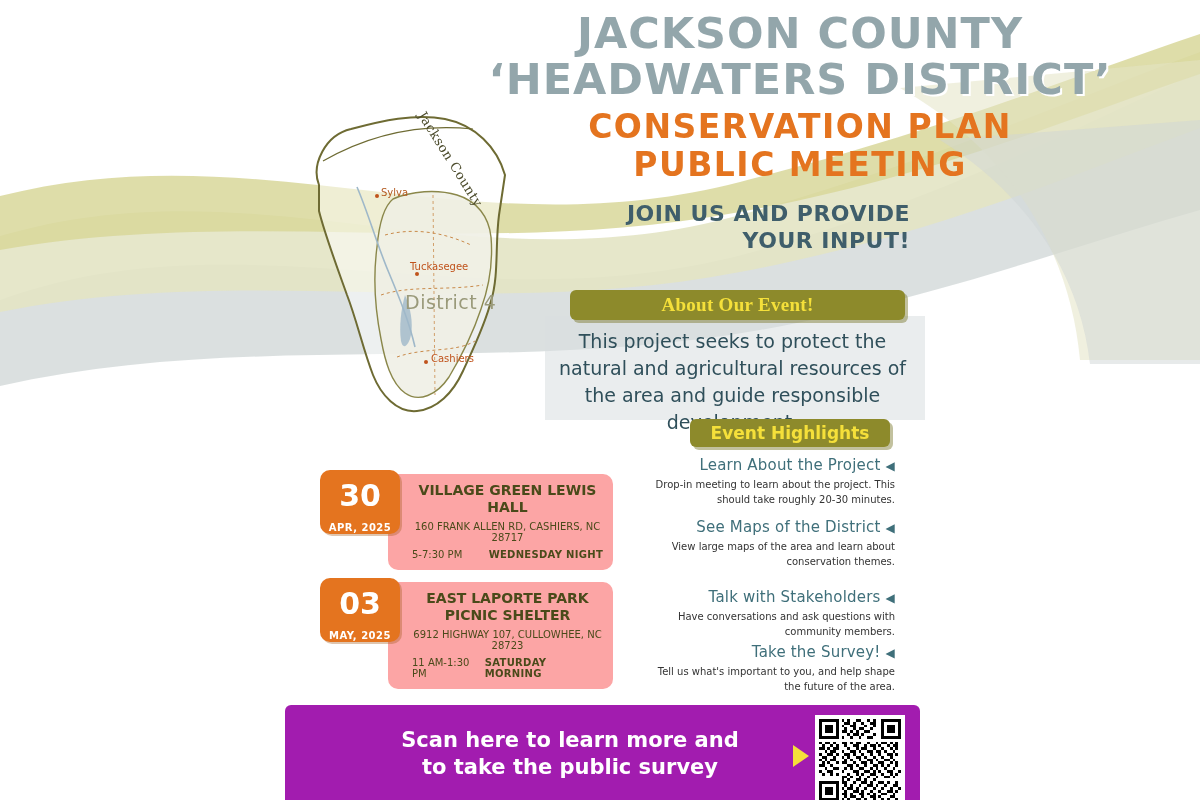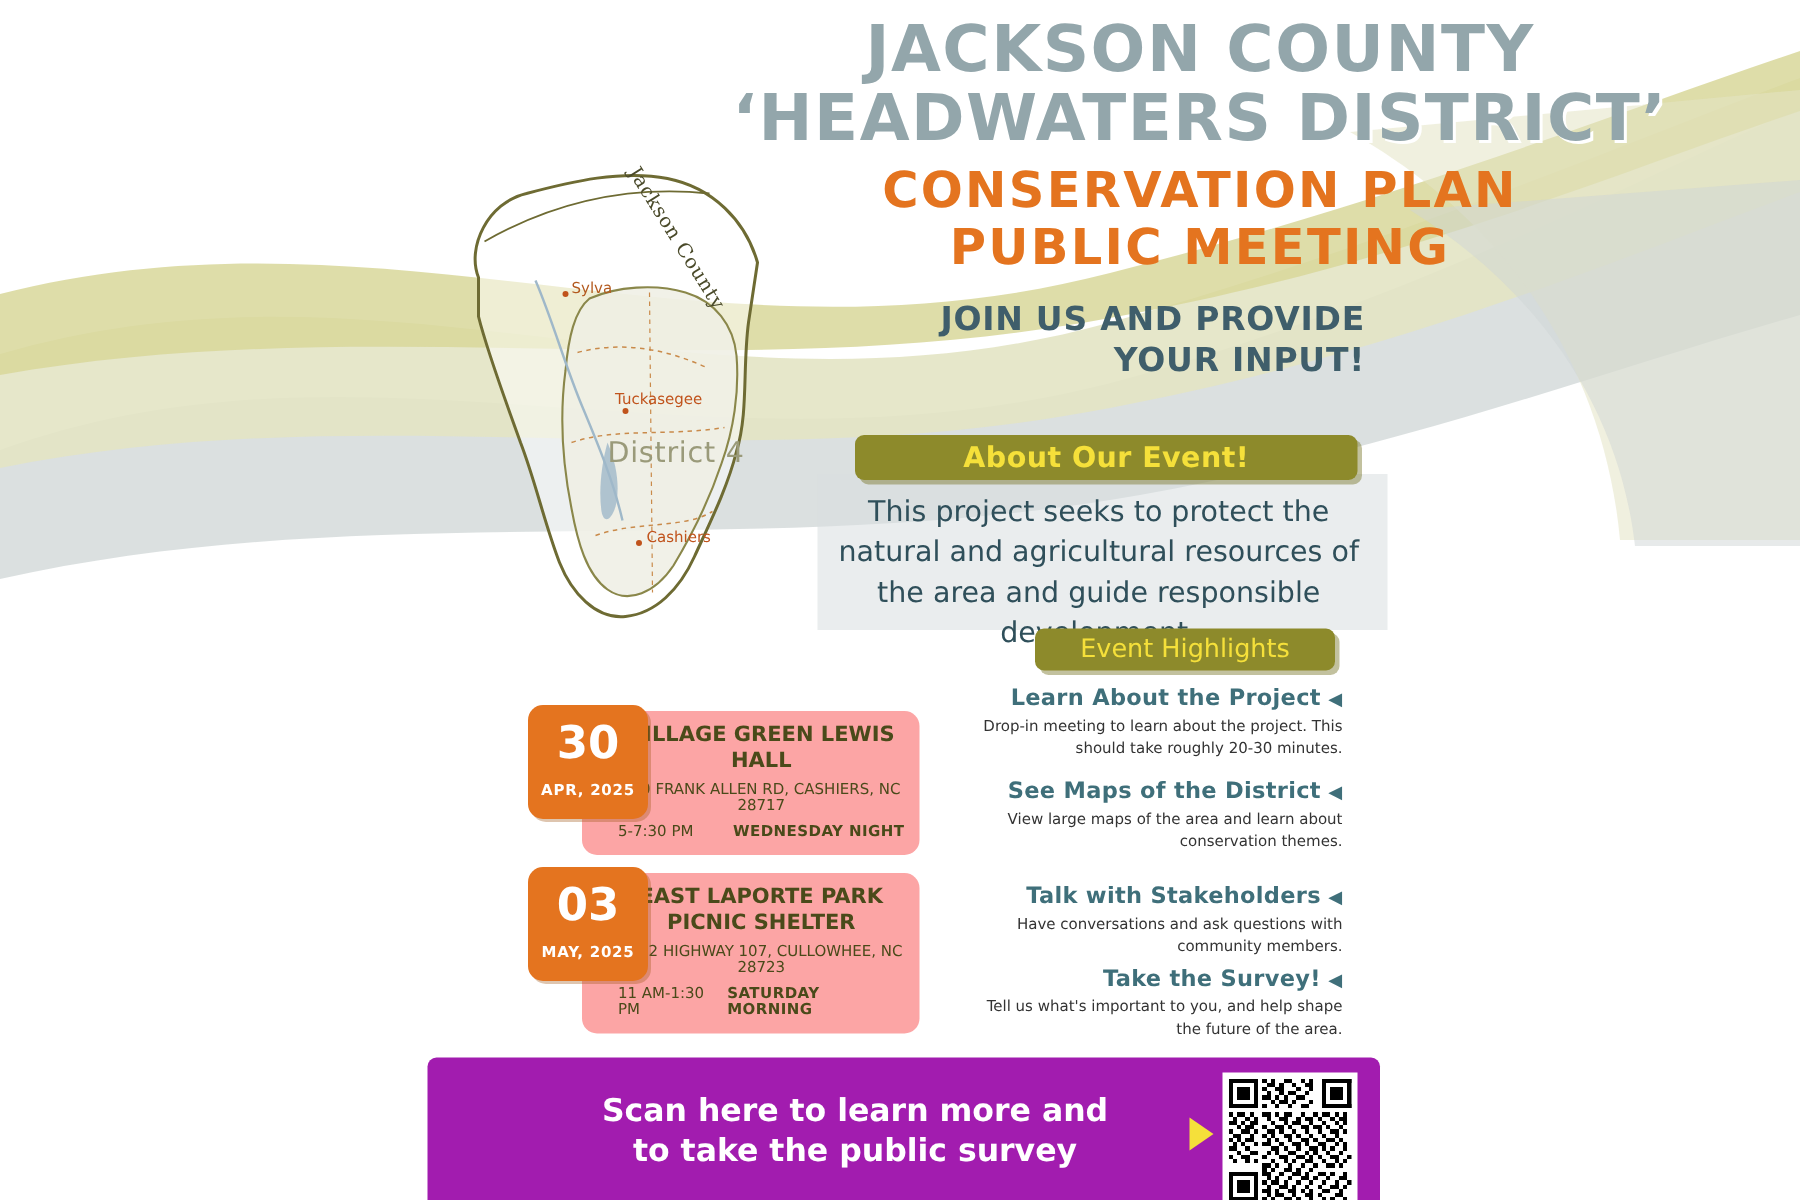--- a/index.html
+++ b/index.html
@@ -52,55 +52,55 @@
   }
   .town{position:absolute;font-size:10px;color:#b35a1f;}
   .town.dark{color:#c0531c;}
   .dot{position:absolute;width:4px;height:4px;border-radius:50%;background:#c0531c;}
 
   
   .about-tab{
     position:absolute;left:570px;top:290px;width:335px;height:30px;
     background:#8d8a2b;border-radius:6px;
     box-shadow:3px 3px 0 rgba(120,118,40,.45);
+    font-family:Liberation Serif, serif;
   }
   .about-tab span{
     display:block;text-align:center;line-height:30px;
     color:#f5e03a;font-size:19px;font-weight:bold;letter-spacing:.3px;
   }
   .about-body{
     position:absolute;left:545px;top:328px;width:375px;
     text-align:center;color:#2f4f5a;font-size:19px;line-height:27px;
   }
 
   
   .hl-tab{
     position:absolute;left:690px;top:419px;width:200px;height:28px;
     background:#8d8a2b;border-radius:6px;
     box-shadow:3px 3px 0 rgba(120,118,40,.45);
   }
   .hl-tab span{
     display:block;text-align:center;line-height:28px;
-    color:#f5e03a;font-size:17px;font-weight:normal;
+    color:#f5e03a;font-size:17px;font-weight:bold;
   }
   .hl{position:absolute;width:250px;text-align:right;}
   .hl .h{
-    color:#3f6f7a;font-size:15px;font-weight:bold;margin-bottom:3px;
+    color:#3f6f7a;font-size:15px;font-weight:normal;margin-bottom:3px;
     letter-spacing:.2px;
   }
   .hl .h .arrow{color:#3f6f7a;font-size:12px;margin-left:5px;}
   .hl .d{color:#333333;font-size:10px;line-height:15px;}
 
   
   .card{position:absolute;}
   .card .daybox{
-    position:absolute;left:0;top:0;width:80px;height:76px;
+    position:absolute;left:0;top:0;width:80px;height:64px;
     background:#e4741f;border-radius:10px;
     box-shadow:2px 2px 0 rgba(160,90,25,.35);
-    margin-left:32px;
   }
   .card .day{
     text-align:center;color:#ffffff;font-size:30px;font-weight:bold;
     line-height:52px;
   }
   .card .mon{
     text-align:center;color:#ffffff;font-size:10px;font-weight:bold;
     letter-spacing:.5px;
   }
   .card .info{

